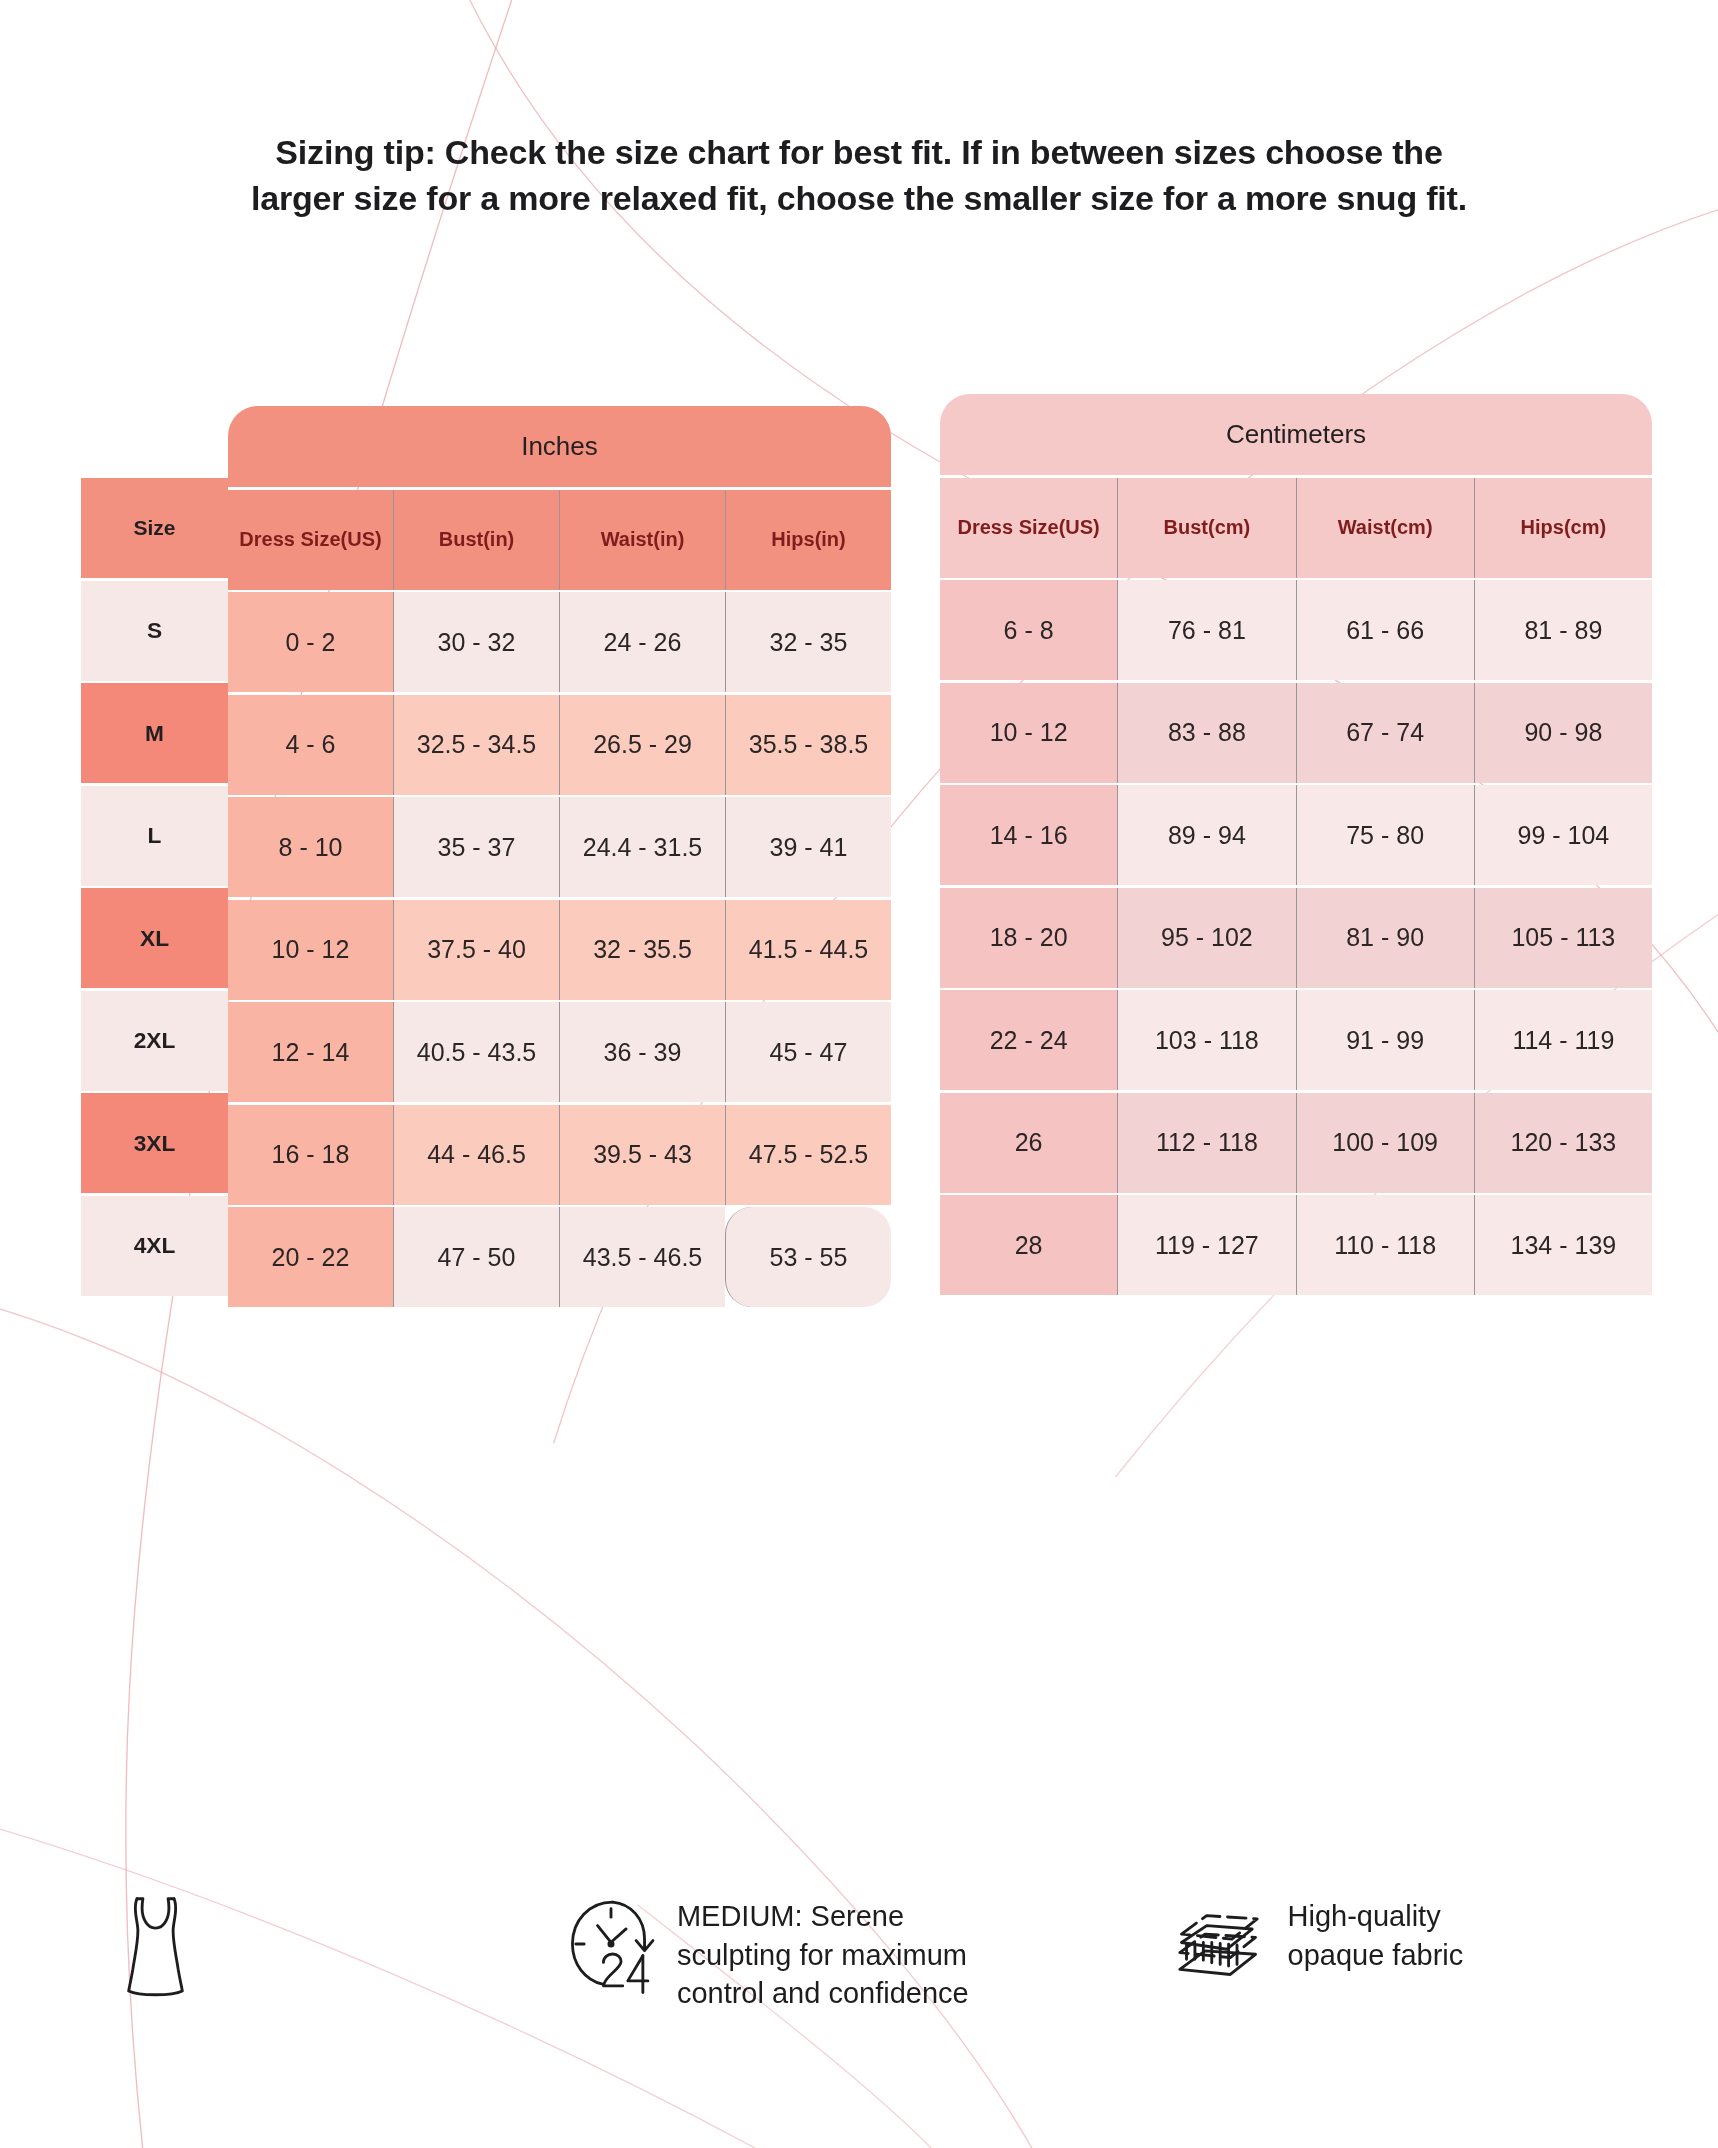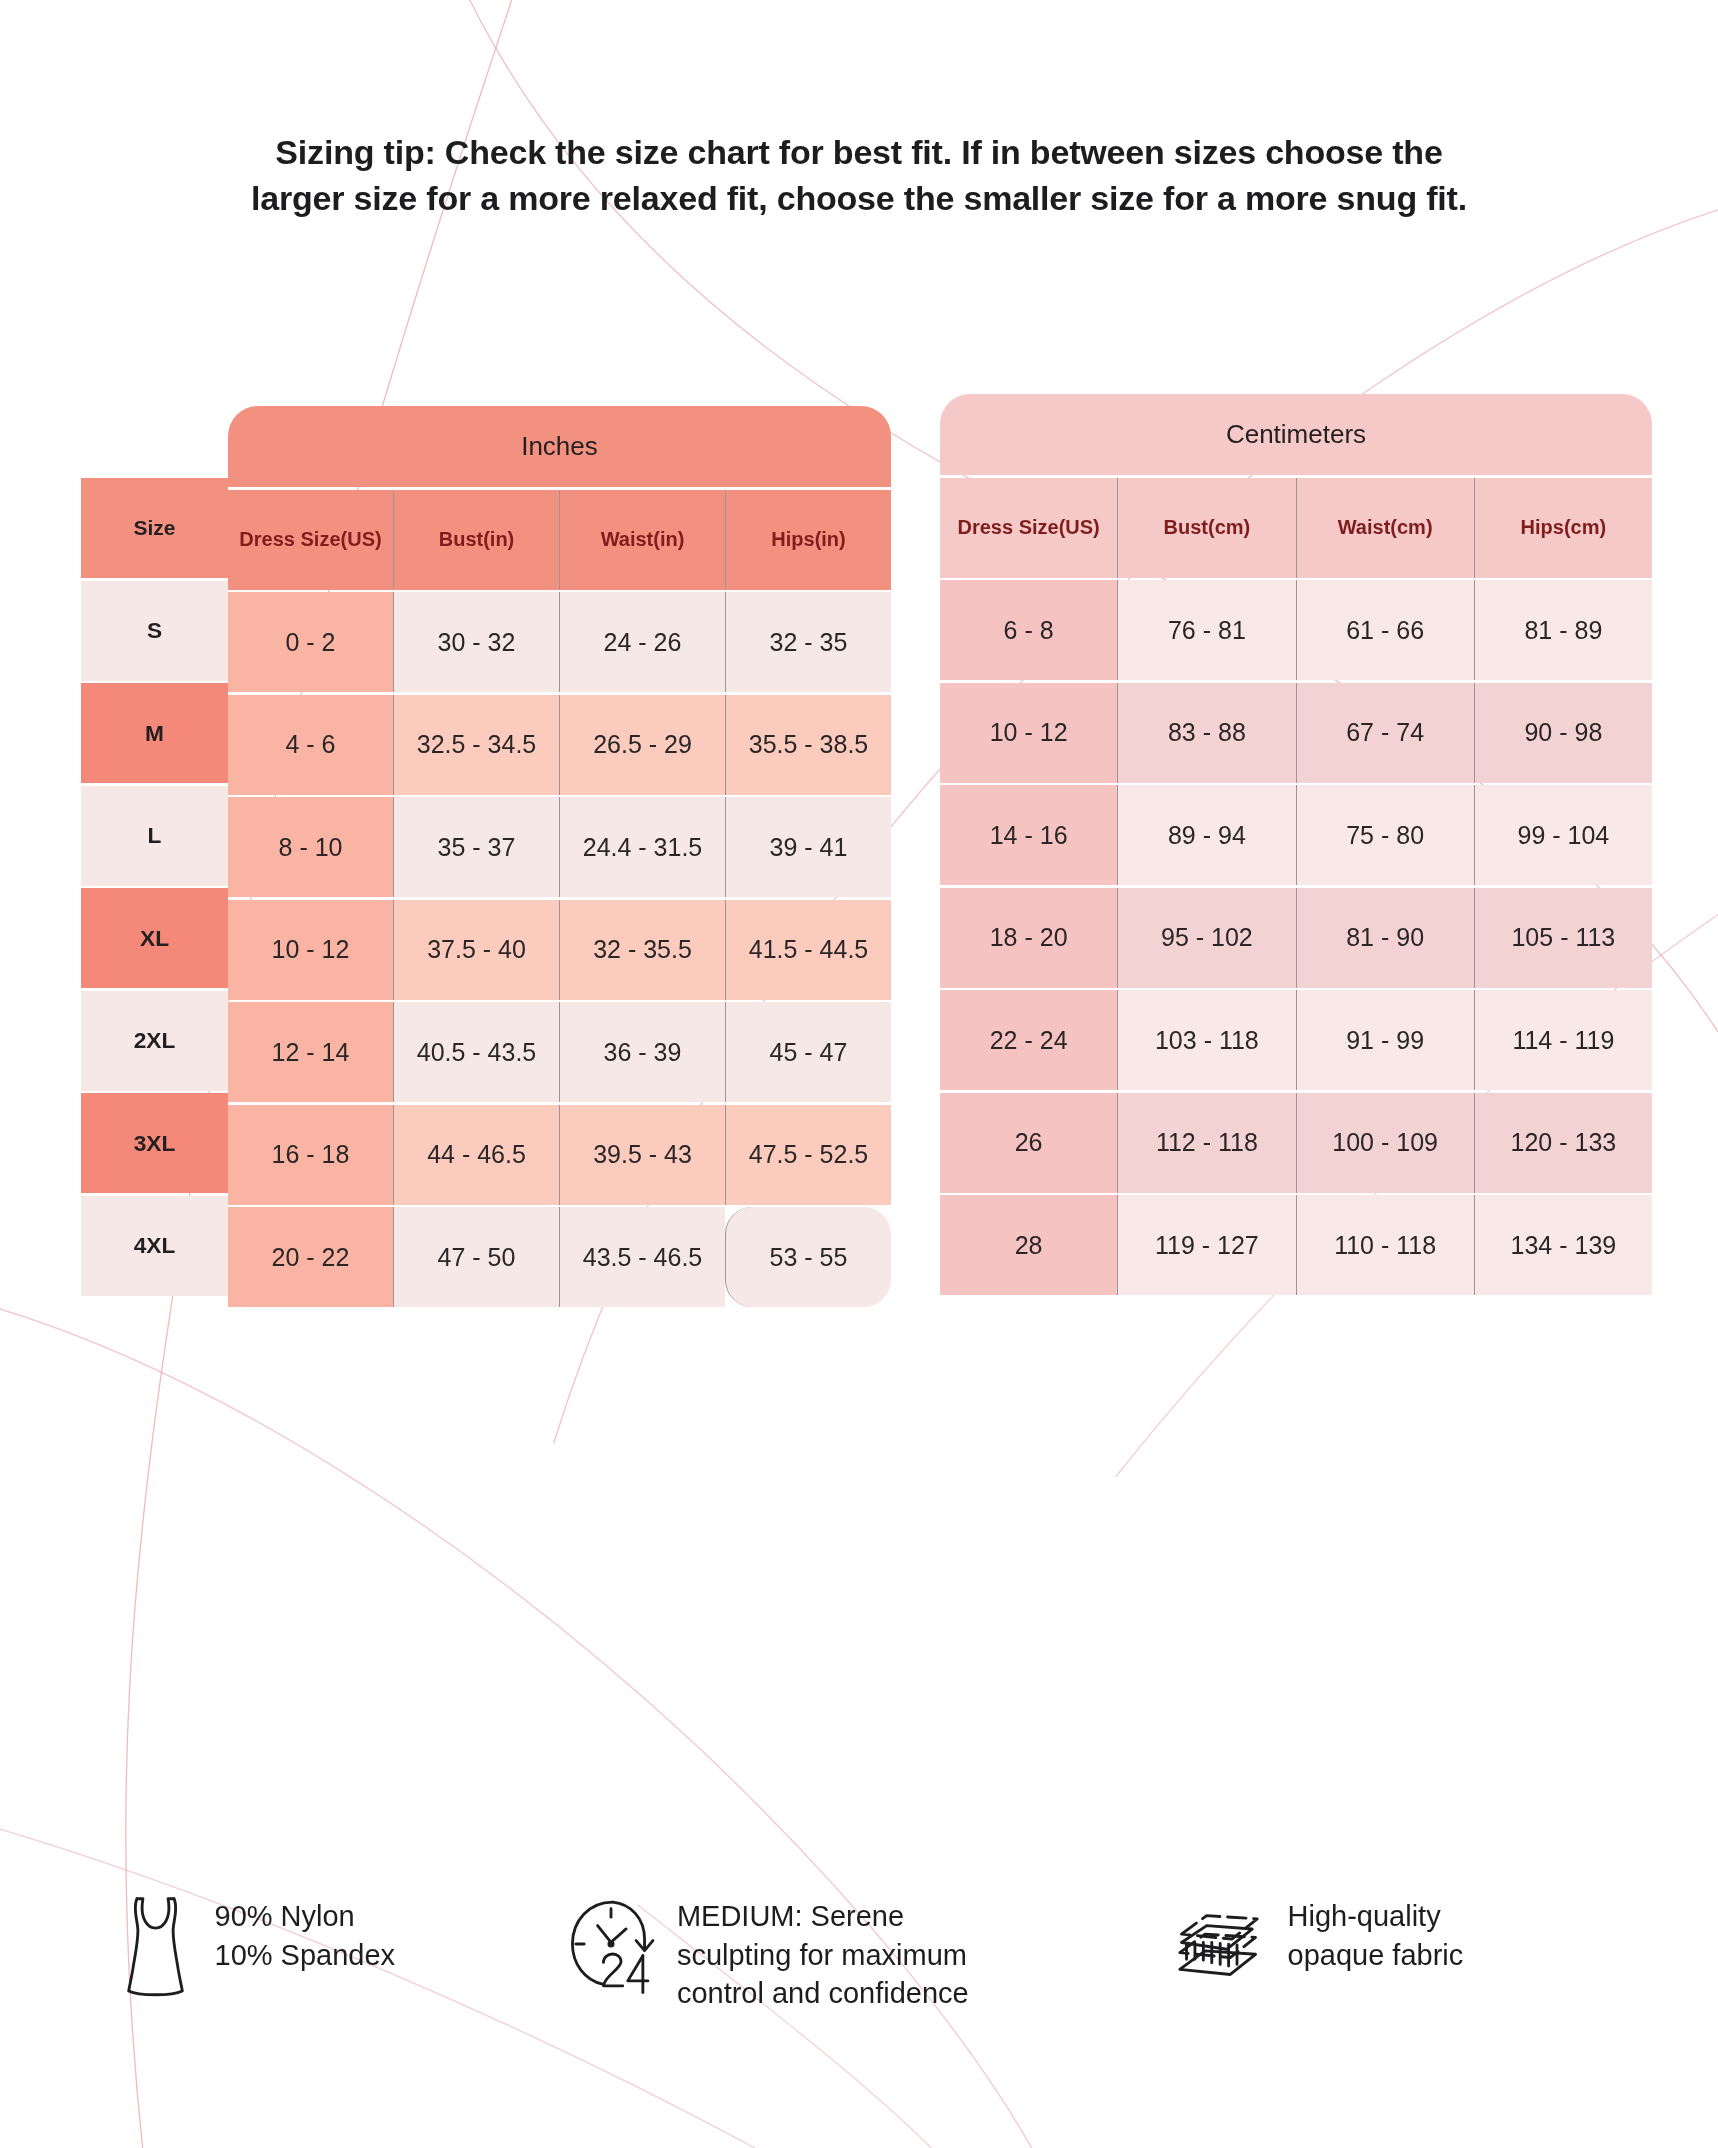--- a/index.html
+++ b/index.html
@@ -311,24 +311,20 @@
 
     <div class="feature" id="feat-fabric">
       <span class="ficon">
         <svg width="81" height="109" viewBox="0 0 96 130" fill="none" stroke="#1d1d1f" stroke-width="3.4" stroke-linejoin="round" stroke-linecap="round">
           <path d="M26 8 C26 8 24 12 24 20 C24 30 27 38 27 46 C27 62 23 78 21 92
                    C19 104 17 112 16 118 C28 124 68 124 80 118
                    C79 112 77 104 75 92 C73 78 69 62 69 46 C69 38 72 30 72 20 C72 12 70 8 70 8"></path>
           <path d="M26 8 L33 8 C33 8 32 13 32 19 C32 30 37 43 48 43 C59 43 64 30 64 19 C64 13 63 8 63 8 L70 8"></path>
         </svg>
       </span>
-      <span class="ftext">
-        <span class="fline">90% Nylon</span>
-        <span class="fline">10% Spandex</span>
-      </span>
     </div>
 
     <div class="feature" id="feat-control">
       <span class="ficon">
         <svg width="94" height="109" viewBox="0 0 112 130" fill="none" stroke="#1d1d1f" stroke-width="3.4" stroke-linecap="round" stroke-linejoin="round">
           <path d="M58 12 C30 12 10 34 10 62 C10 86 25 105 46 110"></path>
           <path d="M58 12 C80 14 96 32 96 56 L96 68"></path>
           <path d="M86 58 L96 70 L106 58"></path>
           <path d="M56 20 L56 30"></path>
           <path d="M14 62 L24 62"></path>

